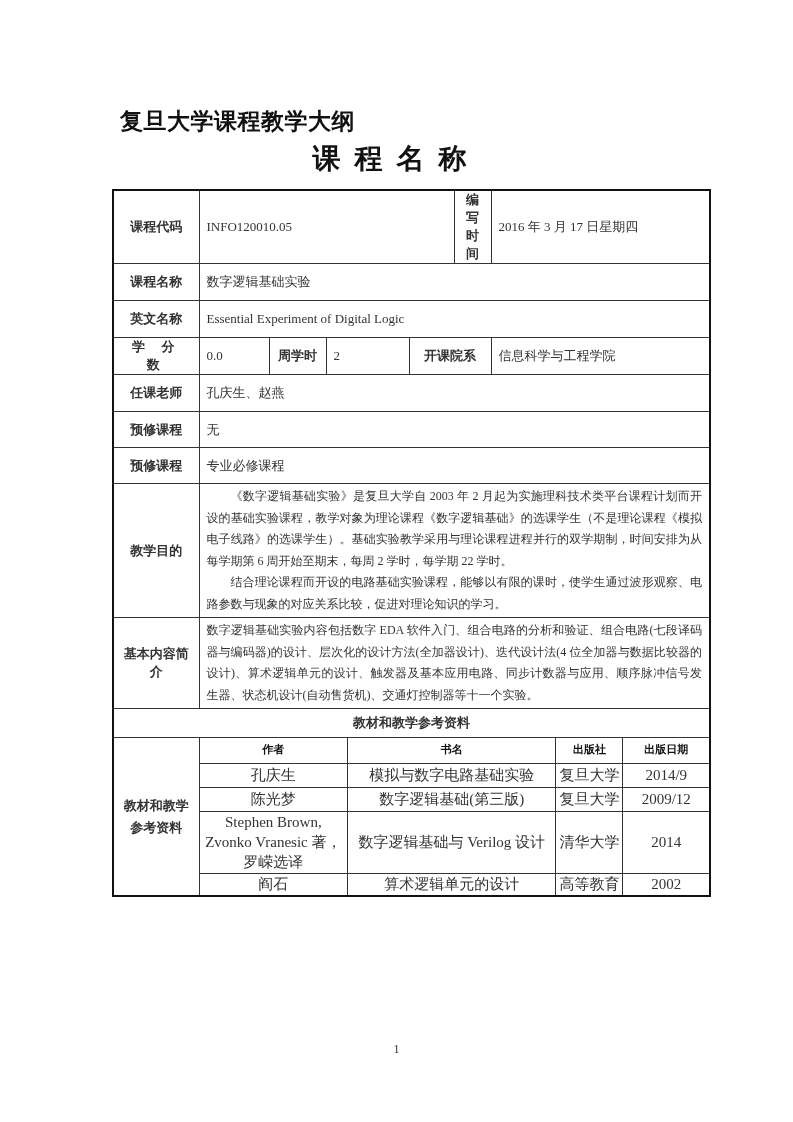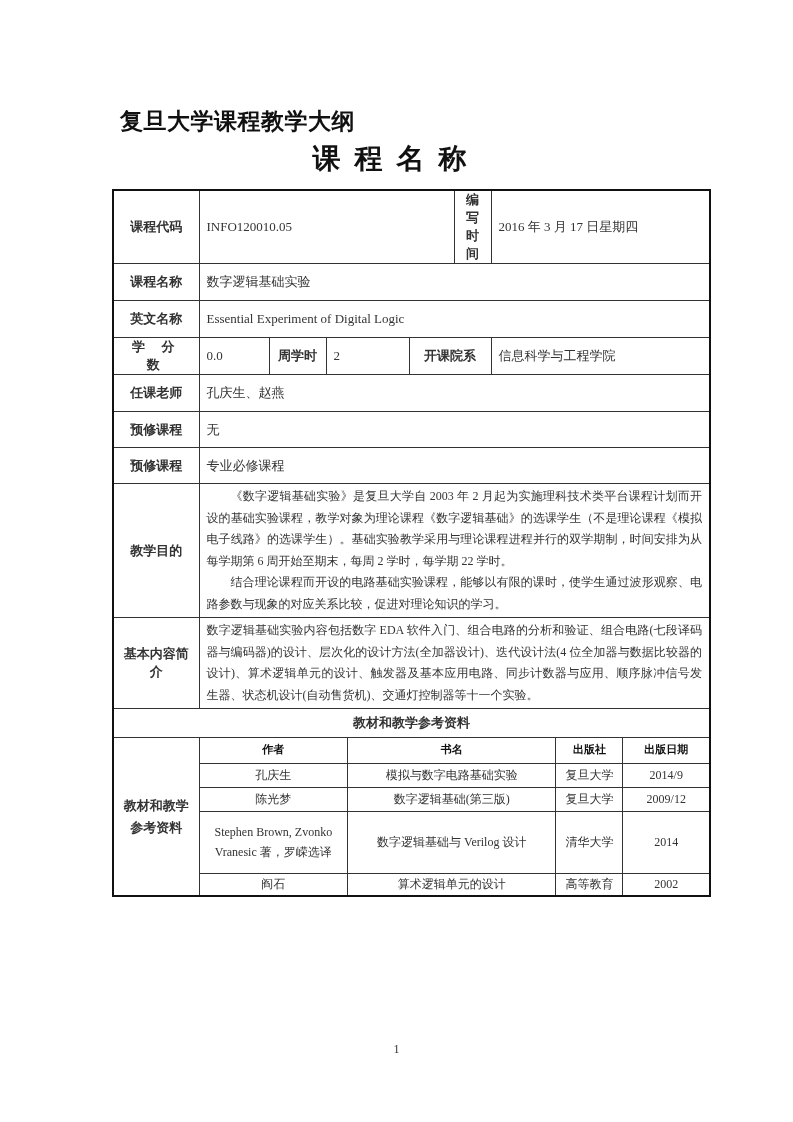--- a/index.html
+++ b/index.html
@@ -18,21 +18,21 @@
   td.val { font-family: "Liberation Serif", "DejaVu Serif", serif; }
   .spaced { letter-spacing: 6px; }
   .para { font-family: "Liberation Serif", "DejaVu Serif", serif; font-size: 12px; line-height: 21.5px;
          color: #333; text-align: justify; padding: 2px 0; }
   .para p { margin: 0; text-indent: 2em; }
   .para.noindent p { text-indent: 0; }
   .section-head { text-align: center; font-family: "DejaVu Sans", "Liberation Sans", sans-serif; font-weight: bold;
          font-size: 13px; color: #111; }
   table.refs { width: 100%; border-collapse: collapse; table-layout: fixed; }
   table.refs td { border: 1px solid #333; text-align: center; font-family: "Liberation Serif", "DejaVu Serif", serif;
-         font-size: 12px; color: #333; line-height: 20px; padding: 0 2px; }
+         font-size: 15px; color: #333; line-height: 20px; padding: 0 2px; }
   table.refs tr:first-child td { border-top: none; }
   table.refs tr:last-child td { border-bottom: none; }
   table.refs td:first-child { border-left: none; }
   table.refs td:last-child { border-right: none; }
   table.refs td.hd { font-family: "DejaVu Sans", "Liberation Sans", sans-serif; font-weight: bold; color: #111; font-size: 11px; }
   td.refs-cell { padding: 0 !important; }
   .page-num { position: absolute; left: 0; width: 793px; top: 1042px; text-align: center;
          font-family: "Liberation Serif", serif; font-size: 12px; color: #333; }
 </style>
 </head>

